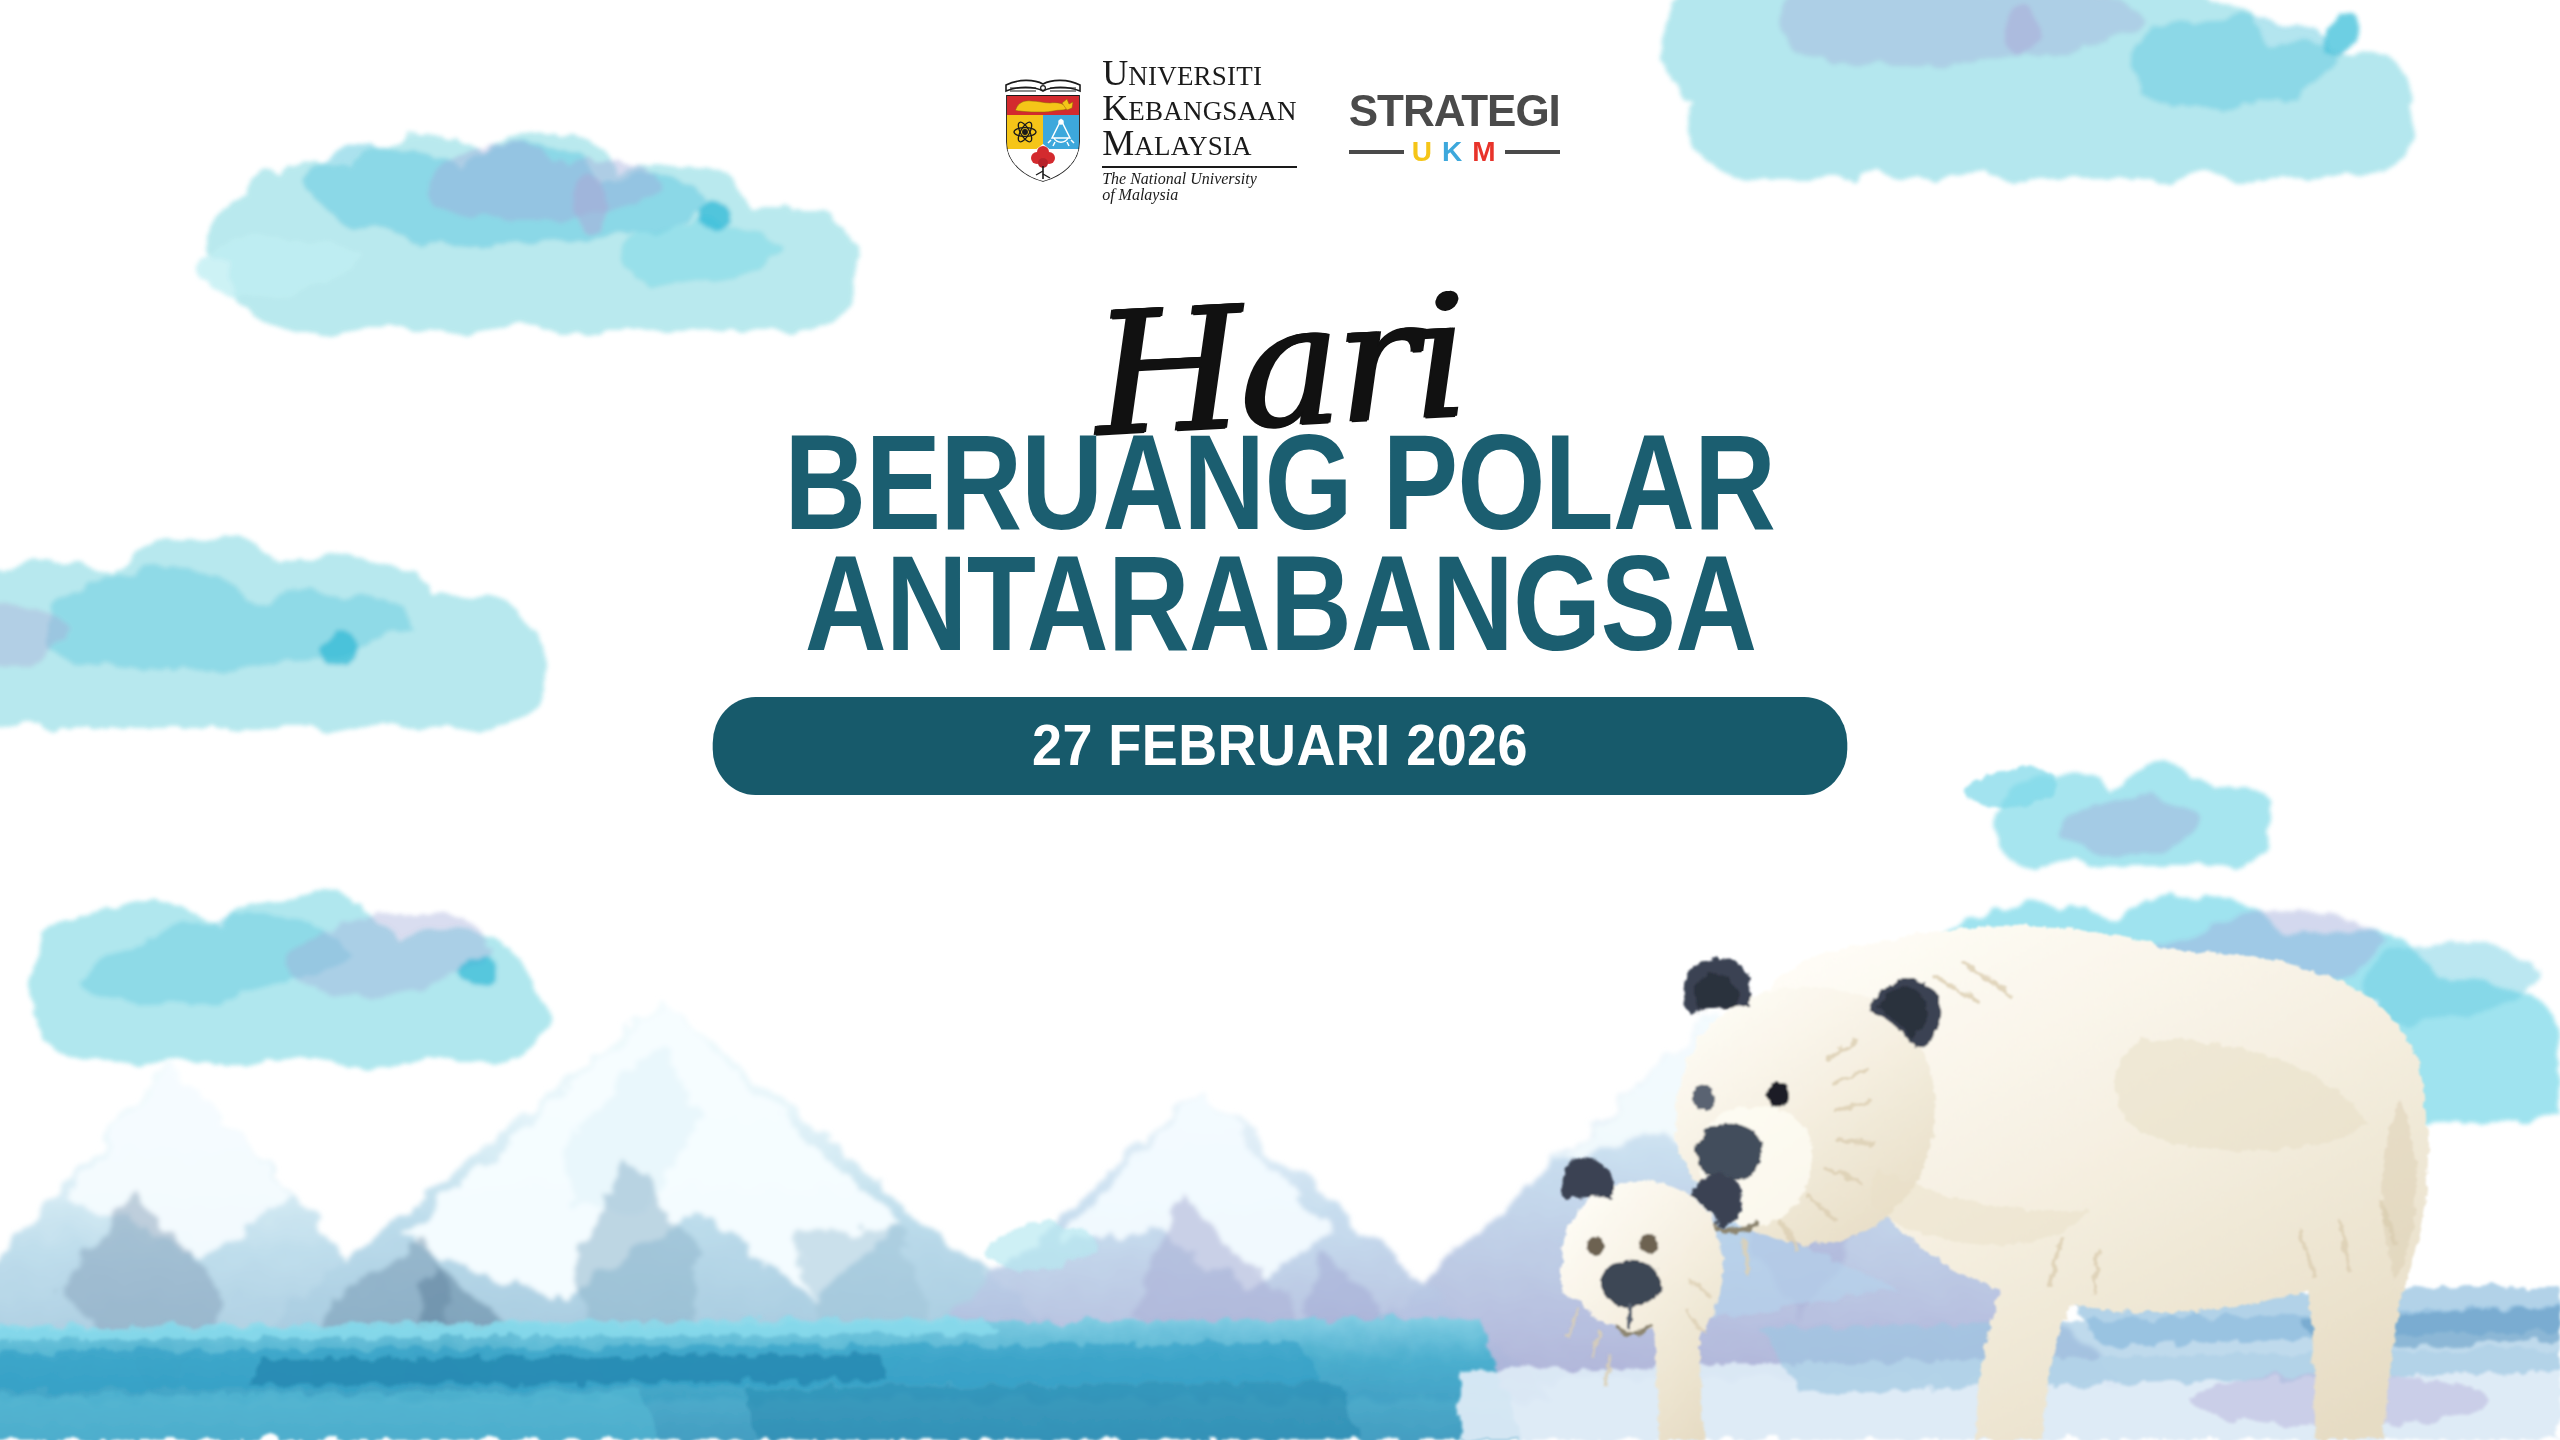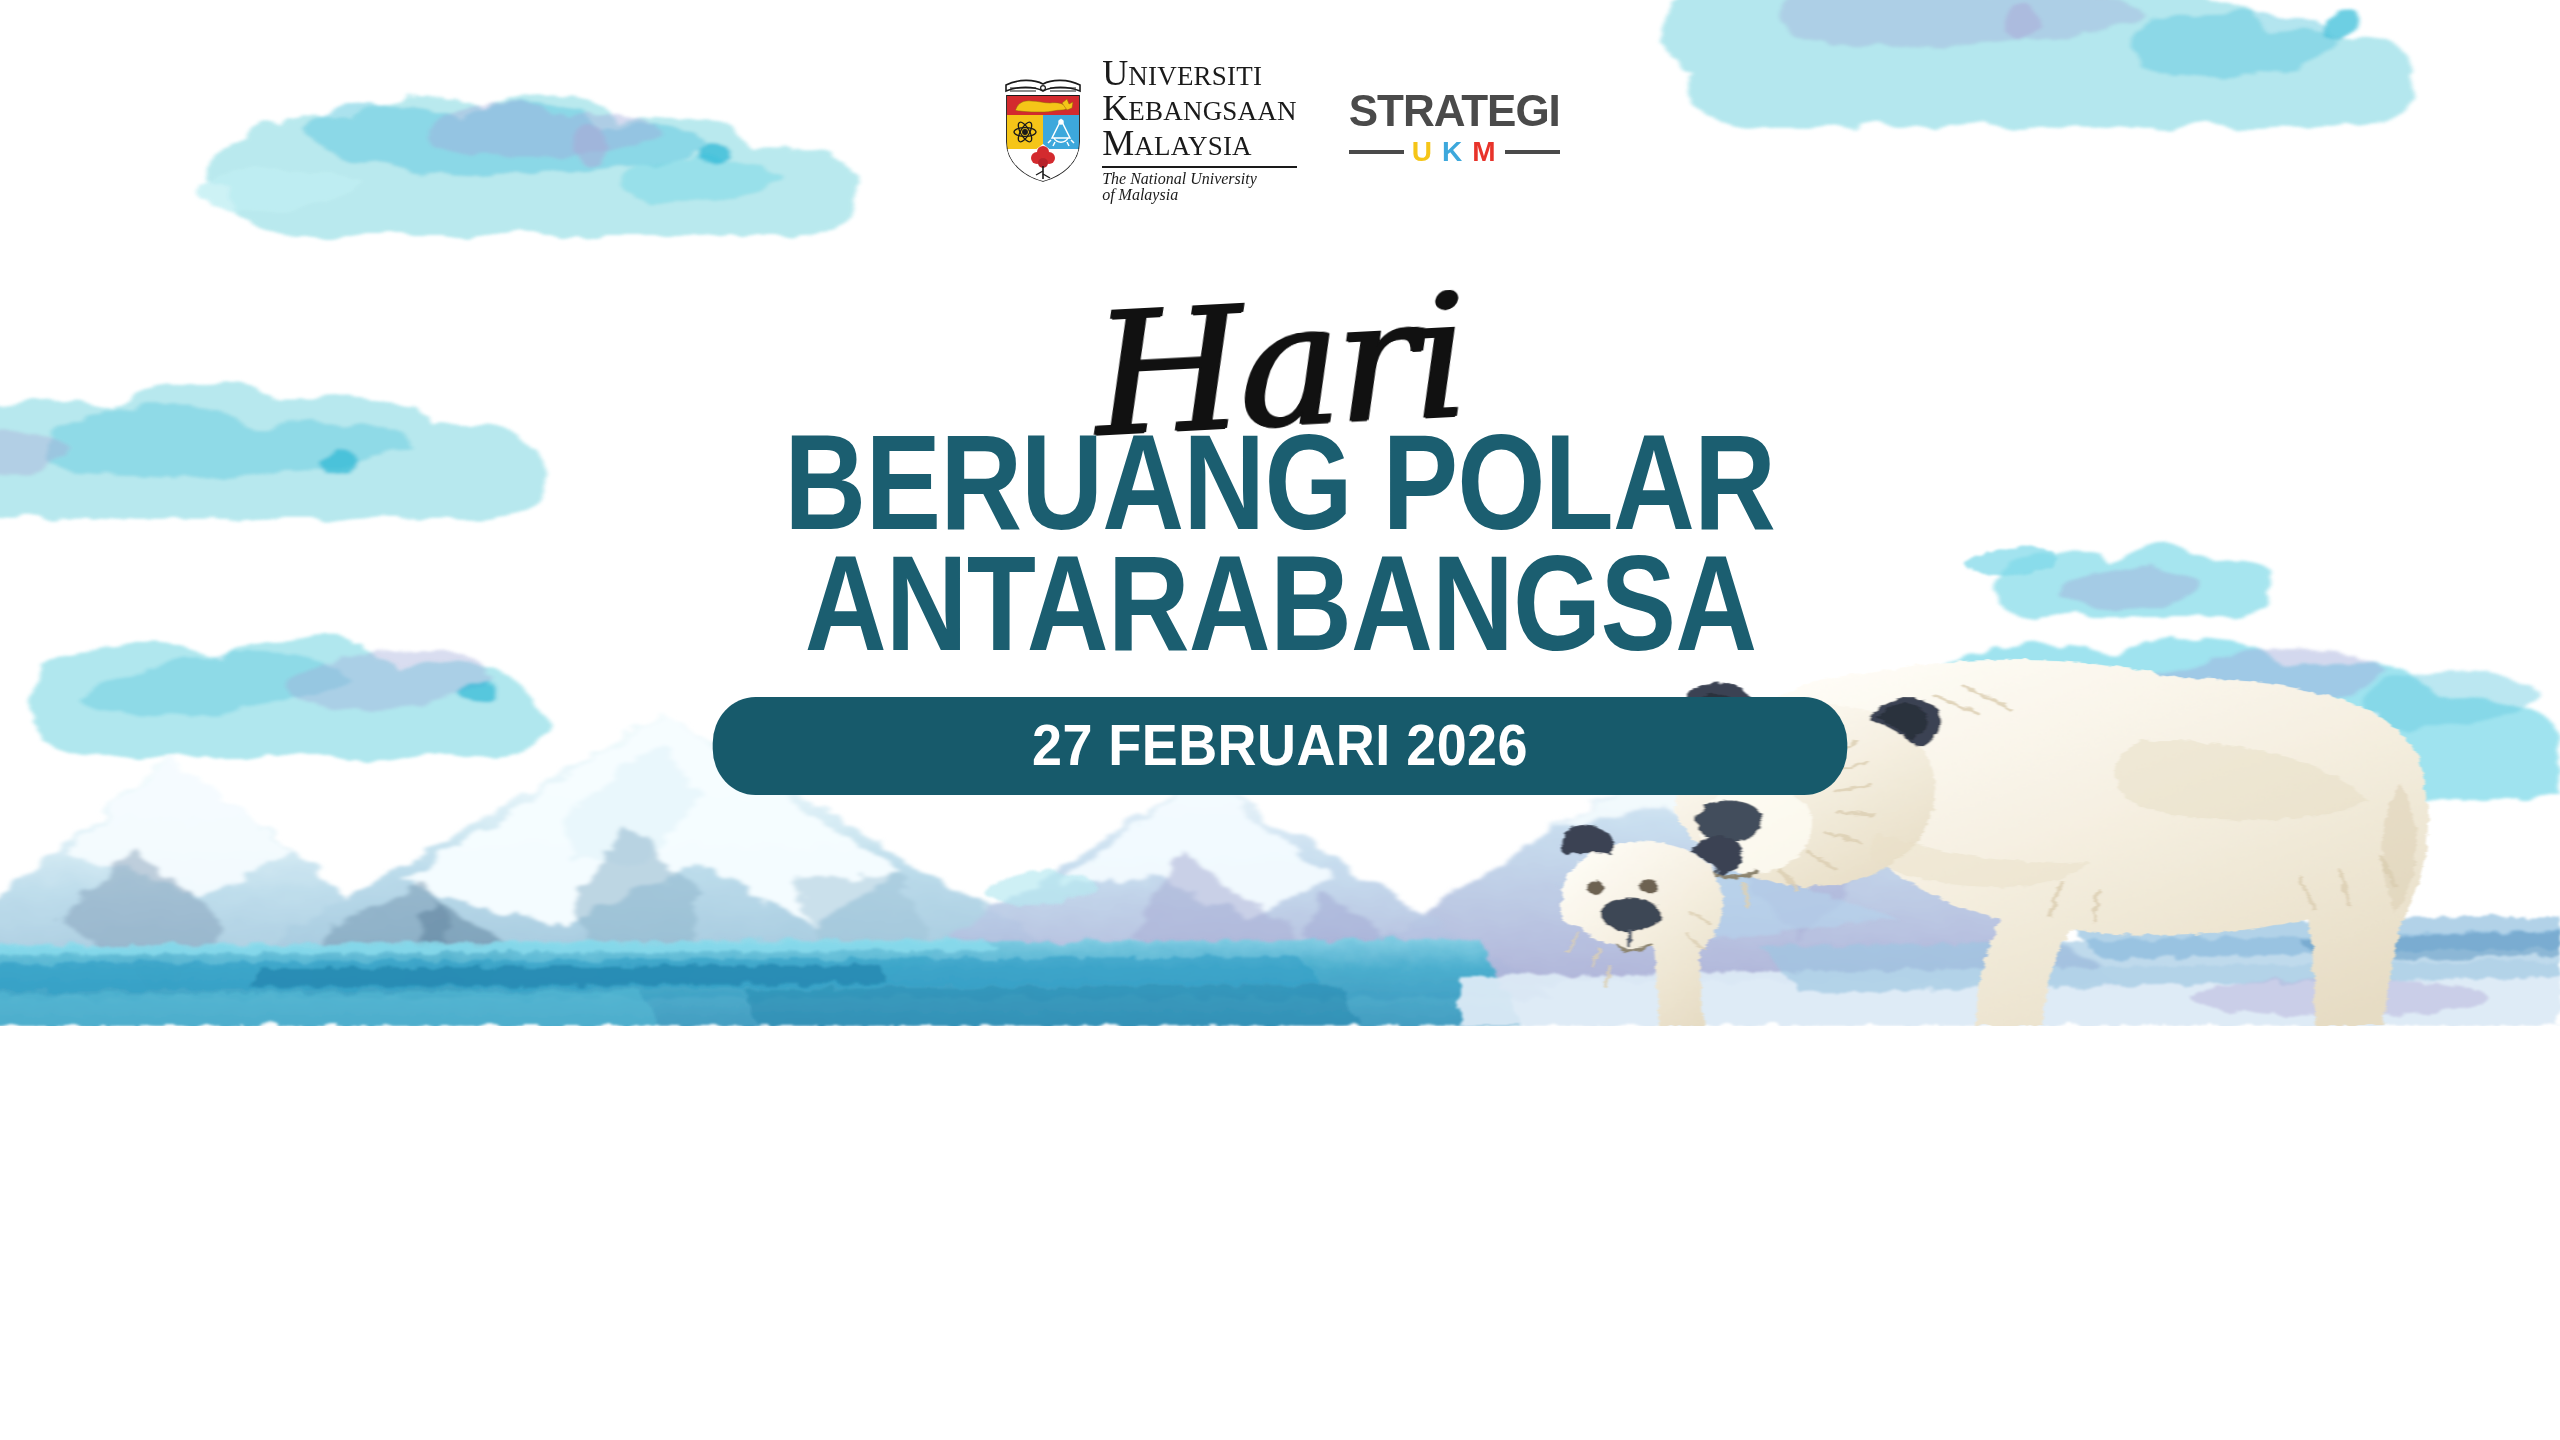--- a/index.html
+++ b/index.html
@@ -1,21 +1,21 @@
 <!DOCTYPE html>
 <html><head>
 <meta charset="utf-8">
 <style>
   html,body{margin:0;padding:0;}
   body{
     width:2560px;height:1440px;overflow:hidden;position:relative;
     background:#ffffff;
     font-family:"Liberation Sans",sans-serif;
   }
-  #poster{position:absolute;inset:0;width:2560px;height:1026px;overflow:hidden;background:#fff;}
+  #poster{position:absolute;inset:0;width:2560px;height:1440px;overflow:hidden;background:#fff;}
   .layer{position:absolute;inset:0;width:100%;height:100%;}
   svg.layer{display:block;}
 
   
   #logo-bar{
     position:absolute;left:0;right:0;top:56px;
     display:flex;justify-content:center;align-items:center;gap:52px;
     z-index:40;
   }
   .ukm-logo{display:flex;align-items:center;gap:16px;}

